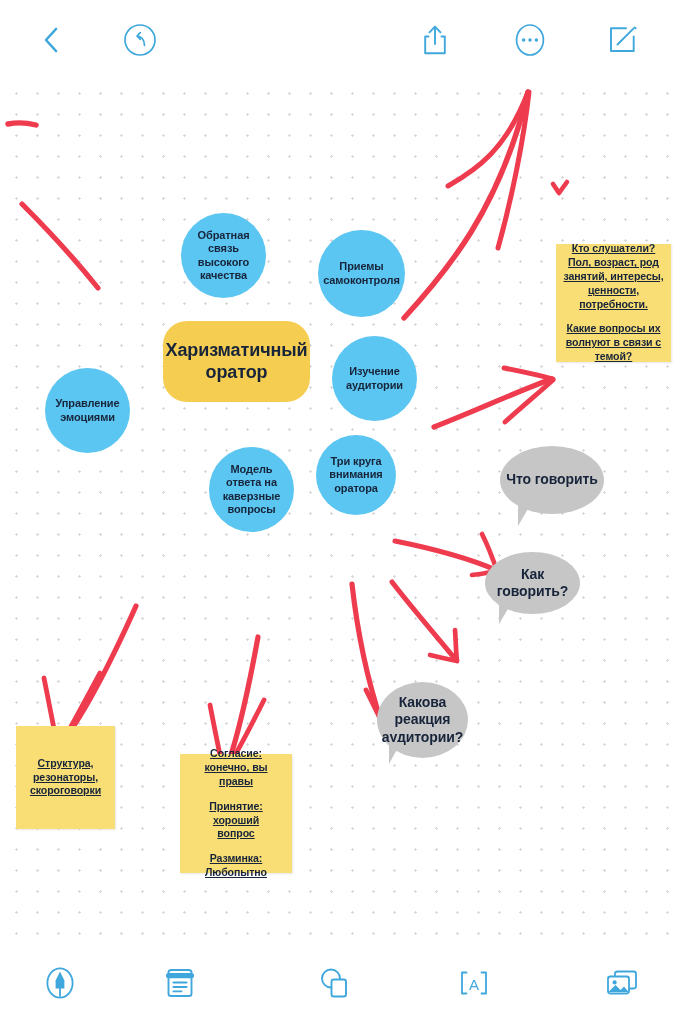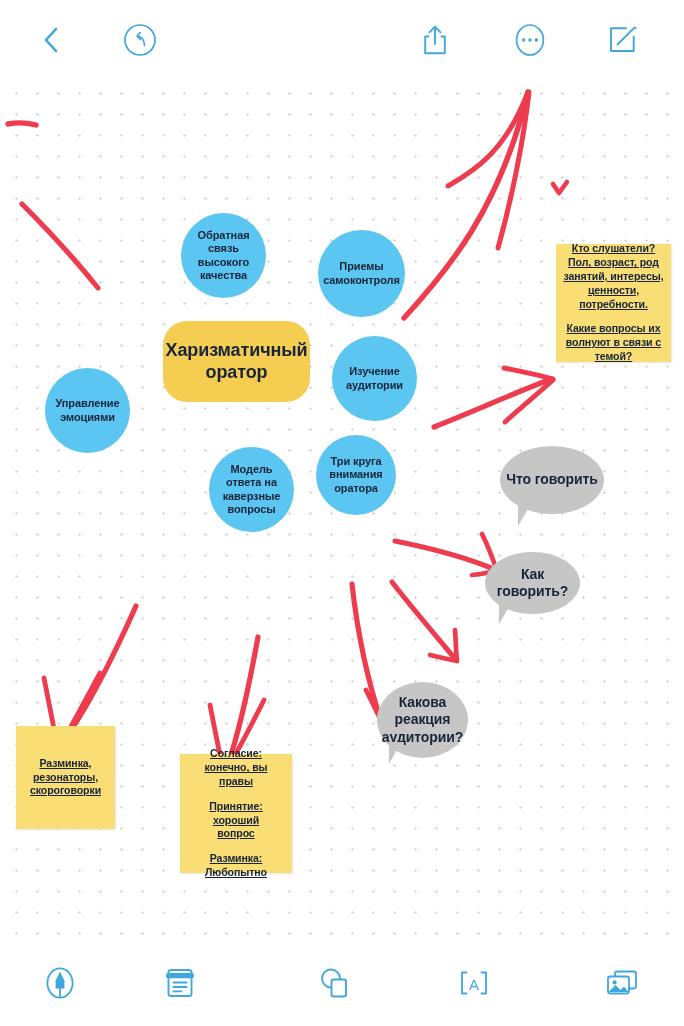--- a/index.html
+++ b/index.html
@@ -251,21 +251,21 @@
 
     <div class="node sticky" style="left:556px; top:166px; width:115px; height:118px; padding:7px 6px;">
       <div class="lines">
         <p>Кто слушатели? Пол, возраст, род занятий, интересы, ценности, потребности.</p>
         <p class="gap">Какие вопросы их волнуют в связи с темой?</p>
       </div>
     </div>
 
     <div class="node sticky" style="left:16px; top:648px; width:99px; height:103px; padding:8px 7px;">
       <div class="lines">
-        <p>Разминка, резонаторы, скороговорки</p>
+        <p>Структура, резонаторы, скороговорки</p>
       </div>
     </div>
 
     <div class="node sticky" style="left:180px; top:676px; width:112px; height:119px; padding:8px 14px;">
       <div class="lines">
         <p>Согласие: конечно, вы правы</p>
         <p class="gap">Принятие: хороший вопрос</p>
         <p class="gap">Разминка: Любопытно</p>
       </div>
     </div>

